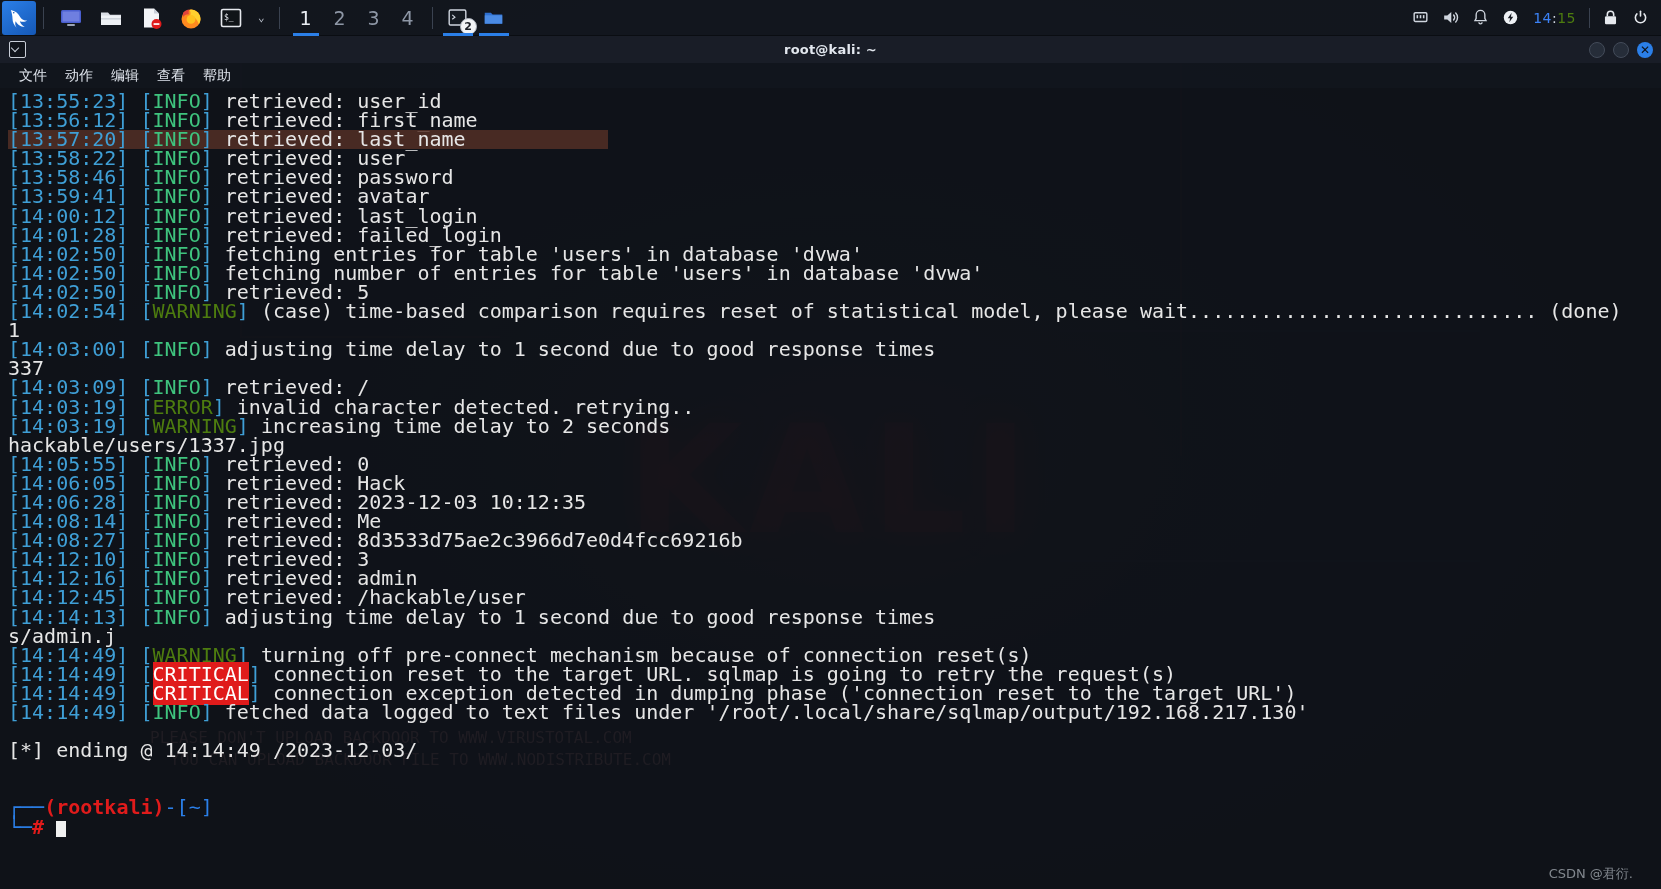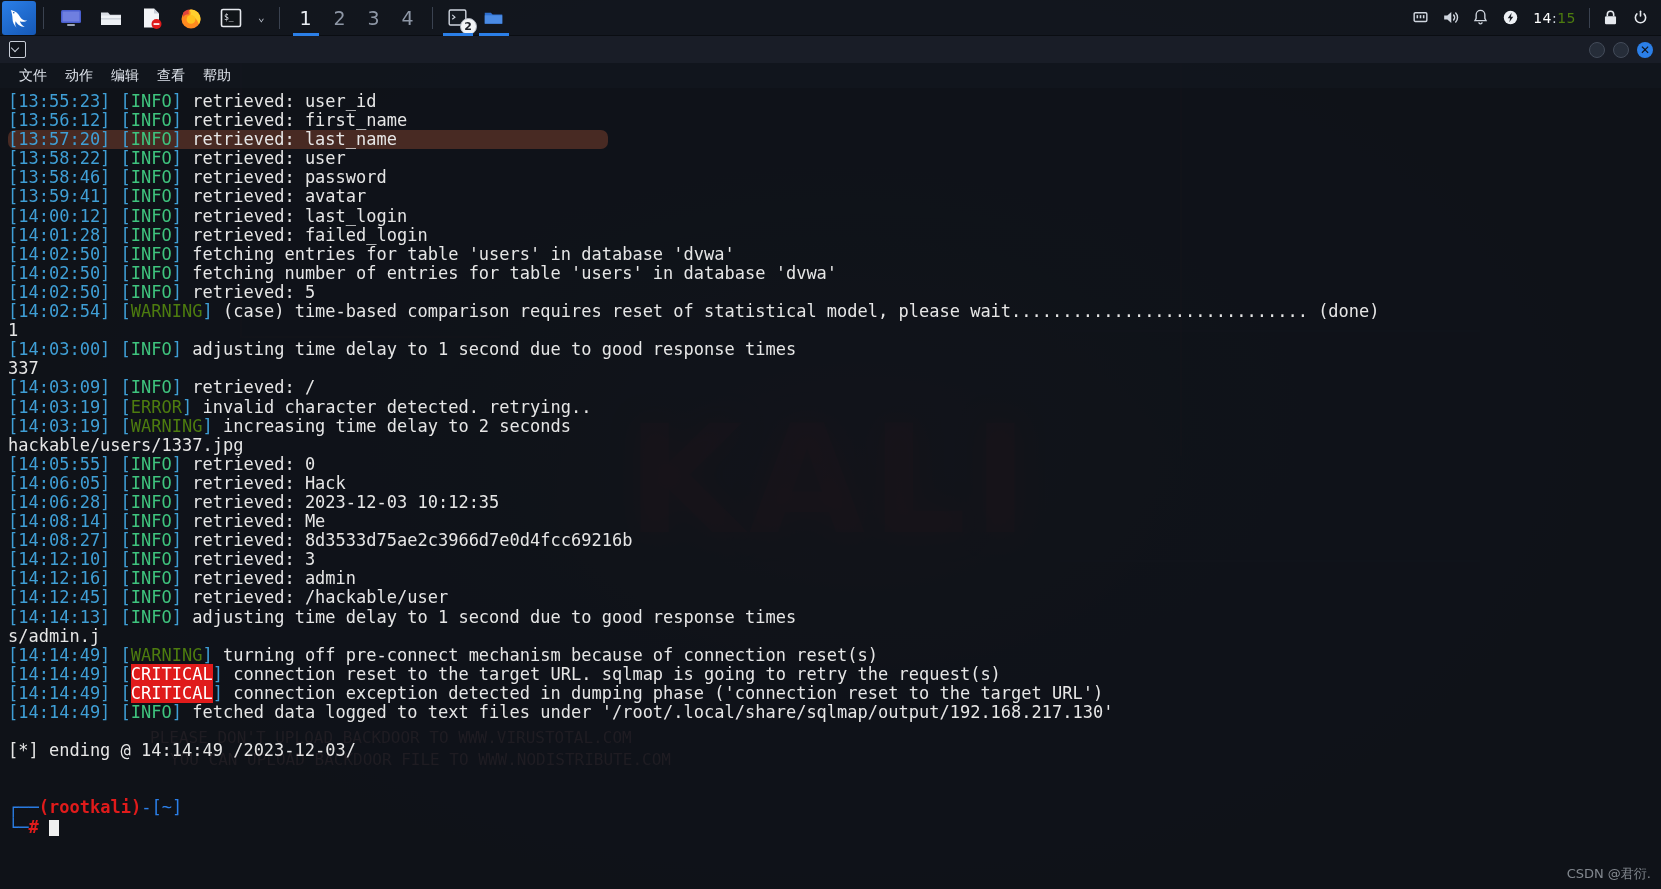--- a/index.html
+++ b/index.html
@@ -90,21 +90,21 @@
   }
 
   #panel-spacer { flex:1 1 auto; }
   #panel-right { display:flex; align-items:center; height:100%; padding-right:6px; }
   .tray { width:30px; height:36px; display:flex; align-items:center; justify-content:center; }
   .tray svg { width:19px; height:19px; }
   #clock {
     font-family:"DejaVu Sans", sans-serif; font-size:14px;
     padding:0 8px; letter-spacing:0.5px;
   }
-  #clock .hh { color:#ffffff; }
+  #clock .hh { color:#3b82f6; }
   #clock .cc { color:#cfd5de; }
   #clock .mm { color:#4d7c0f; }
   .tray-sep { width:1px; height:20px; background:#3a4250; margin:0 5px; }
 
   
   #term-window {
     position:absolute; left:0; top:36px; width:1661px; height:853px;
     background:rgba(16,19,26,0.90);
     display:flex; flex-direction:column;
     z-index:20;
@@ -152,46 +152,46 @@
     font-family:"DejaVu Sans", sans-serif; font-size:14px;
     color:#dfe4ec; padding:2px 9px;
   }
 
   #term-body {
     flex:1 1 auto; position:relative; overflow:hidden;
     padding:4px 0 0 8px;
   }
   #term-text {
     font-family:"DejaVu Sans Mono", monospace;
-    font-size:17px; line-height:19.1px;
+    font-size:20px; line-height:19.1px;
     white-space:pre; color:#e6e6e6;
   }
   .t  { color:#3f9fd6; }     
   .info { color:#3fc47e; }
   .warn { color:#4d7c0f; }
   .err  { color:#4d7c0f; }
   .crit { background:#e01b1b; color:#ffffff; }
-  .hl-line { background:rgba(86,48,38,0.82); display:inline-block; width:600px;border-radius:7px; }
+  .hl-line { background:rgba(86,48,38,0.82); display:inline-block; width:600px; }
 
   .pr-blue { color:#2b7fe8; }
   .pr-red  { color:#e01b1b; font-weight:bold; }
   #cursor {
     display:inline-block; width:10px; height:16px;
     background:#f0f0f0; vertical-align:-3px;
   }
 
   
   .ghost {
     position:absolute;
     font-family:"DejaVu Sans Mono", monospace;
     color:rgba(150,110,110,0.12);
     white-space:pre; font-size:16px; user-select:none;
   }
   #watermark {
-    position:absolute; right:10px; bottom:6px;
+    position:absolute; right:28px; bottom:6px;
     font-family:"DejaVu Sans", sans-serif; font-size:13px;
     color:rgba(200,206,214,0.62);
     z-index:60;
   }
 </style>
 </head>
 <body>
 
 <div id="desktop-bg">
   <div class="bg-line" style="left:240px;top:36px;width:2px;height:300px;"></div>
@@ -335,20 +335,21 @@
         <rect x="11" y="3" width="2" height="8" rx="1" fill="#e6e9ee"></rect>
       </svg>
     </div>
   </div>
 </div>
 
 <div id="term-window">
 
   <div id="titlebar">
     <div id="title-icon"></div>
+    <div id="title-text">root@kali: ~</div>
     <div id="win-controls">
       <div class="wbtn min"></div>
       <div class="wbtn max"></div>
       <div class="wbtn close">✕</div>
     </div>
   </div>
 
   <div id="menubar">
     <div class="menu-item">文件</div>
     <div class="menu-item">动作</div>

